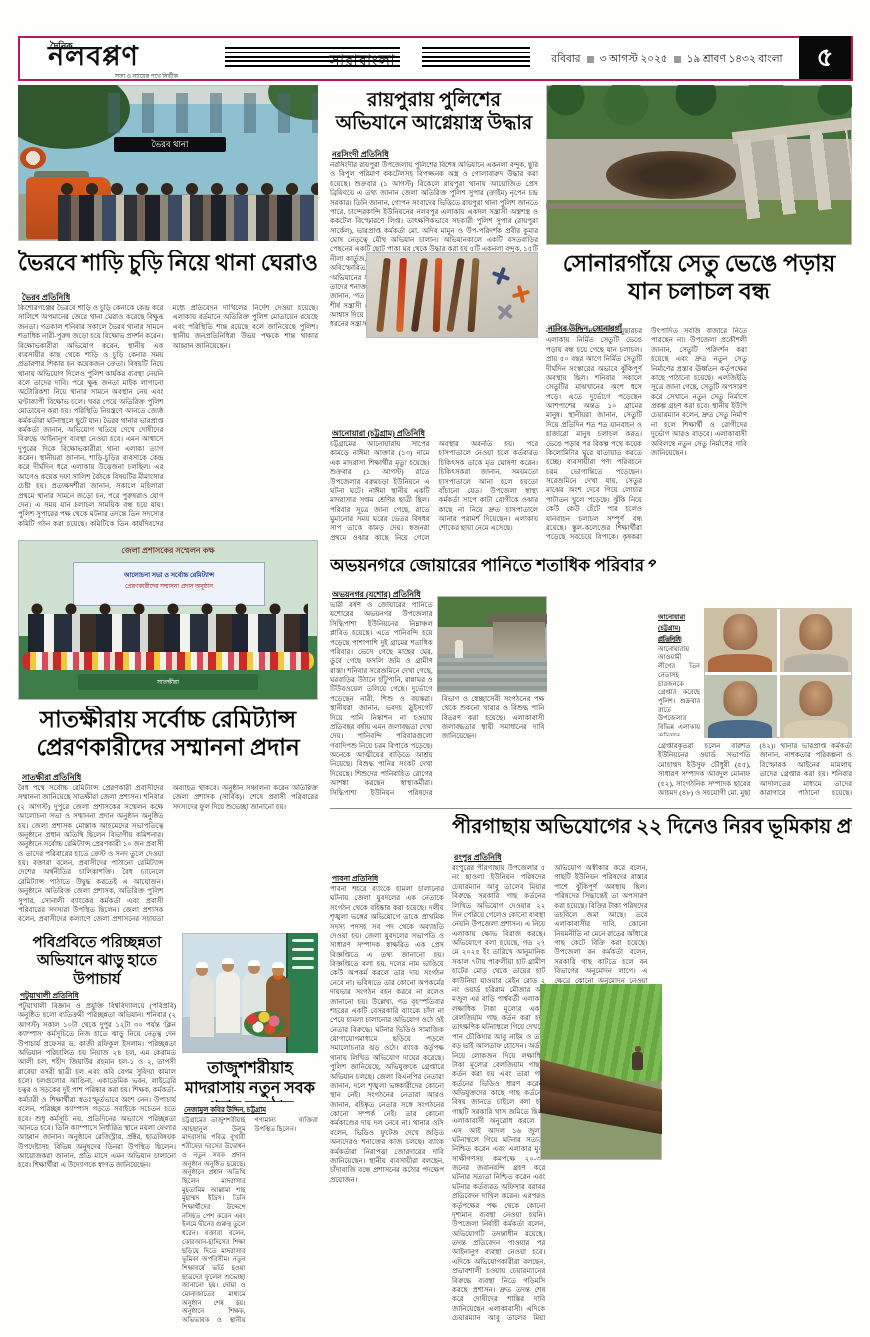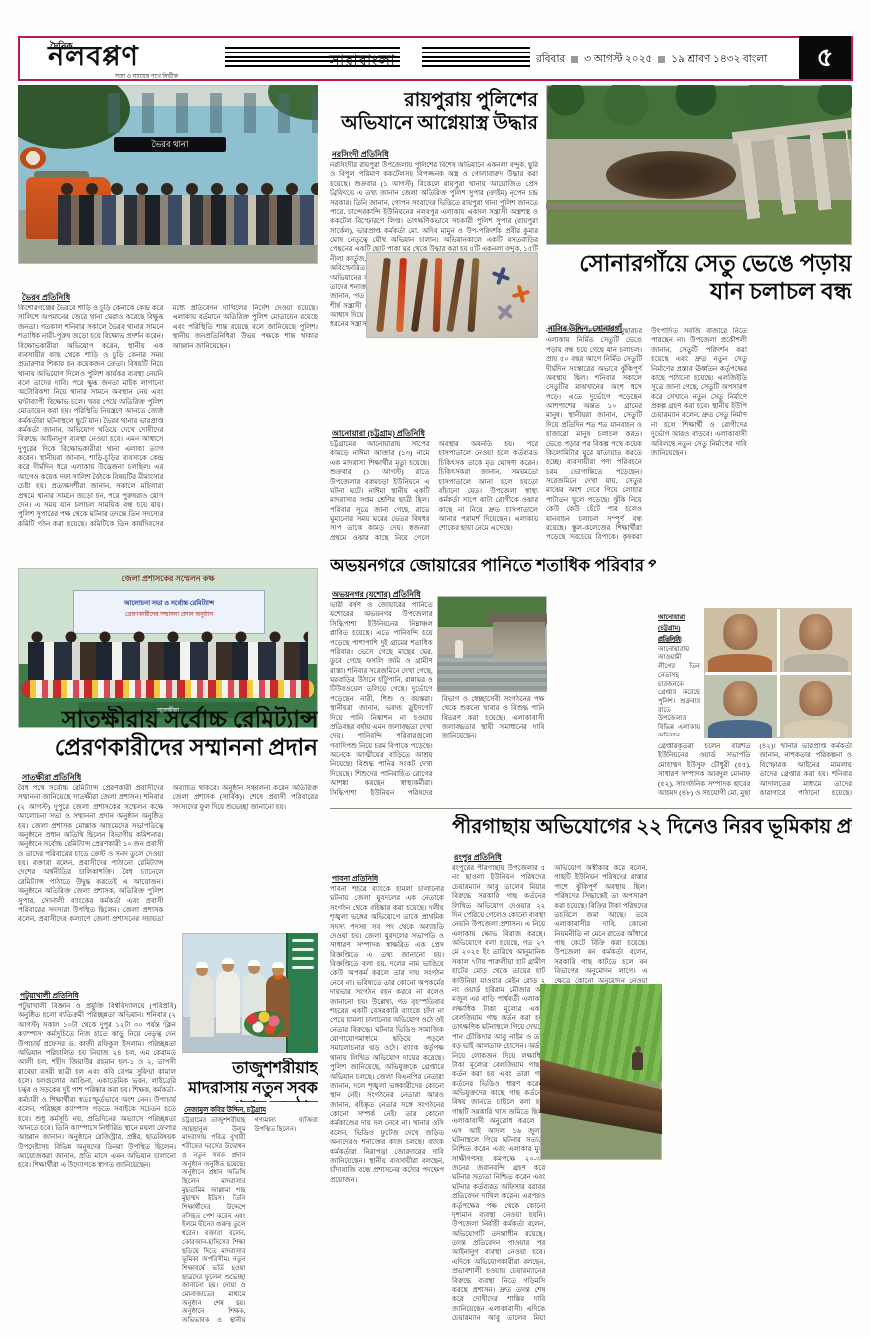--- a/index.html
+++ b/index.html
@@ -8,26 +8,26 @@
   .abs{position:absolute;}
   
   .masthead{left:18px;top:36px;width:831px;height:41px;border:2px solid #be185d;background:#fff;}
   .brand-top{left:30px;top:1px;font-size:9px;font-weight:bold;}
   .brand{left:28px;top:5px;font-size:27px;font-weight:900;letter-spacing:1px;line-height:1;}
   .tagline{left:95px;top:33px;font-size:6px;color:#333;}
   .rules{height:22px;background:repeating-linear-gradient(#000 0 1.5px,transparent 1.5px 4.5px);}
   .rules-left{left:205px;top:9px;width:175px;}
   .rules-right{left:402px;top:9px;width:108px;}
   .section-label{left:292px;top:10px;width:100px;text-align:center;font-size:16px;}
-  .dateline{left:516px;top:13px;width:262px;font-size:10.5px;white-space:nowrap;}
+  .dateline{left:516px;top:13px;width:262px;text-align:center;font-size:10.5px;white-space:nowrap;}
   .sq{display:inline-block;width:7px;height:7px;background:#9a9a9a;margin:0 6px;vertical-align:middle;}
   .pagenum-box{left:779px;top:-2px;width:52px;height:43px;background:#0a0a0a;color:#fff;
                text-align:center;font-size:26px;font-weight:900;line-height:43px;}
   
-  .headline{font-weight:800;text-align:right;line-height:1.22;overflow:hidden;color:#0b0b0b;}
+  .headline{font-weight:800;text-align:center;line-height:1.22;overflow:hidden;color:#0b0b0b;}
   .byline{font-size:8px;font-weight:bold;text-decoration:underline;white-space:nowrap;overflow:hidden;}
   .body-text{font-size:7px;line-height:1.34;text-align:justify;overflow:hidden;color:#1a1a1a;column-fill:auto;}
   .c2{column-count:2;column-gap:9px;}
   .c3{column-count:3;column-gap:9px;}
   .c4{column-count:4;column-gap:9px;}
   .rule{background:#8a8a86;}
   
   .photo{overflow:hidden;background:#cfcfc8;box-shadow:0 0 0 1px #bbb inset;}
   
   .ph-bhairab{background:linear-gradient(180deg,#cfd8d2 0 12%,#8fc0cf 12% 70%,#9aa08e 70% 100%);}
@@ -66,21 +66,21 @@
                  radial-gradient(circle at 90px 26px,#3c6a34 22px,transparent 23px),
                  radial-gradient(circle at 160px 18px,#2a522a 20px,transparent 21px),
                  radial-gradient(circle at 230px 26px,#41703a 24px,transparent 25px),
                  radial-gradient(circle at 300px 20px,#2e5a2e 18px,transparent 19px);}
   .br-hole{left:60px;top:66px;width:130px;height:48px;background:radial-gradient(ellipse,#3c2e20 30%,#5a4630 70%,#7a6a4c);border-radius:50%;}
   .br-rail-top{left:186px;top:40px;width:120px;height:12px;background:#cac5b6;transform:rotate(-7deg);}
   .br-rail{left:196px;top:48px;width:110px;height:80px;
            background:repeating-linear-gradient(90deg,#d2cdbe 0 13px,rgba(0,0,0,0) 13px 36px);transform:rotate(-7deg);}
   .br-deckline{left:0;top:118px;width:200px;height:6px;background:#8a8270;}
   
-  .ph-conf{background:linear-gradient(180deg,#cfe2d2 0 60%,#3e7d4a 60% 100%);margin-top:28px;}
+  .ph-conf{background:linear-gradient(180deg,#cfe2d2 0 60%,#3e7d4a 60% 100%);}
   .cf-wallsign{left:0;top:4px;width:100%;text-align:center;font-size:8px;font-weight:bold;color:#7a3a2a;}
   .cf-banner{left:55px;top:22px;width:190px;height:42px;background:#eef3fb;border:1px solid #9ab;}
   .cf-banner .l1{margin-top:7px;text-align:center;font-size:6.5px;color:#1a3a8a;font-weight:bold;}
   .cf-banner .l2{text-align:center;font-size:6px;color:#a02020;}
   .cf-heads{left:10px;top:62px;width:280px;height:14px;
             background:radial-gradient(circle at 9px 7px,#2e2118 5px,transparent 6px);
             background-size:34px 14px;background-repeat:repeat-x;}
   .cf-bodies{left:10px;top:74px;width:280px;height:40px;
              background:repeating-linear-gradient(90deg,#1e2430 0 16px,#f2f2ee 16px 26px,#28303e 26px 44px,#d8d8d2 44px 52px,#3a2e26 52px 68px);}
   .cf-flowers{left:4px;top:112px;width:292px;height:18px;border-radius:8px;
@@ -146,31 +146,32 @@
     <div class="abs tagline">সত্য ও ন্যায়ের পথে নির্ভীক</div>
     <div class="abs rules rules-left"></div>
     <div class="abs section-label">সারাবাংলা</div>
     <div class="abs rules rules-right"></div>
     <div class="abs dateline">
       <span>রবিবার</span><span class="sq"></span><span>৩ আগস্ট ২০২৫</span><span class="sq"></span><span>১৯ শ্রাবণ ১৪৩২ বাংলা</span>
     </div>
     <div class="abs pagenum-box">৫</div>
   </div>
 
-  <div class="abs photo ph-bhairab" style="left:18px;top:85px;width:300px;height:179px;">
+  <div class="abs photo ph-bhairab" style="left:18px;top:85px;width:300px;height:156px;">
     <div class="abs bh-tree"></div>
     <div class="abs bh-tree2"></div>
     <div class="abs bh-win"></div>
     <div class="abs bh-sign">ভৈরব থানা</div>
     <div class="abs bh-van-tarp"></div>
     <div class="abs bh-speaker"></div>
     <div class="abs bh-van"></div>
     <div class="abs bh-heads"></div>
     <div class="abs bh-bodies"></div>
   </div>
+  <div class="abs headline" style="left:18px;top:250px;width:300px;height:36px;font-size:22px;">ভৈরবে শাড়ি চুড়ি নিয়ে থানা ঘেরাও</div>
   <div class="abs byline" style="left:22px;top:291px;">ভৈরব প্রতিনিধি</div>
   <div class="abs body-text c2" style="left:18px;top:304px;width:300px;height:229px;">কিশোরগঞ্জের ভৈরবে শাড়ি ও চুড়ি কেনাকে কেন্দ্র করে সালিশে অপমানের জেরে থানা ঘেরাও করেছে বিক্ষুব্ধ জনতা। গতকাল শনিবার সকালে ভৈরব থানার সামনে শতাধিক নারী-পুরুষ জড়ো হয়ে বিক্ষোভ প্রদর্শন করেন। বিক্ষোভকারীরা অভিযোগ করেন, স্থানীয় এক ব্যবসায়ীর কাছ থেকে শাড়ি ও চুড়ি কেনার সময় প্রতারণার শিকার হন কয়েকজন ক্রেতা। বিষয়টি নিয়ে থানায় অভিযোগ দিলেও পুলিশ কার্যকর ব্যবস্থা নেয়নি বলে তাদের দাবি। পরে ক্ষুব্ধ জনতা মাইক লাগানো অটোরিকশা নিয়ে থানার সামনে অবস্থান নেয় এবং ঘণ্টাব্যাপী বিক্ষোভ চলে। খবর পেয়ে অতিরিক্ত পুলিশ মোতায়েন করা হয়। পরিস্থিতি নিয়ন্ত্রণে আনতে জ্যেষ্ঠ কর্মকর্তারা ঘটনাস্থলে ছুটে যান। ভৈরব থানার ভারপ্রাপ্ত কর্মকর্তা জানান, অভিযোগ খতিয়ে দেখে দোষীদের বিরুদ্ধে আইনানুগ ব্যবস্থা নেওয়া হবে। এমন আশ্বাসে দুপুরের দিকে বিক্ষোভকারীরা থানা এলাকা ত্যাগ করেন। স্থানীয়রা জানান, শাড়ি-চুড়ির ব্যবসাকে কেন্দ্র করে দীর্ঘদিন ধরে এলাকায় উত্তেজনা চলছিল। এর আগেও কয়েক দফা সালিশ বৈঠকে বিষয়টির মীমাংসার চেষ্টা হয়। প্রত্যক্ষদর্শীরা জানান, সকালে মহিলারা প্রথমে থানার সামনে জড়ো হন, পরে পুরুষরাও যোগ দেন। এ সময় যান চলাচল সাময়িক বন্ধ হয়ে যায়। পুলিশ সুপারের পক্ষ থেকে ঘটনার তদন্তে তিন সদস্যের কমিটি গঠন করা হয়েছে। কমিটিকে তিন কার্যদিবসের মধ্যে প্রতিবেদন দাখিলের নির্দেশ দেওয়া হয়েছে। এলাকায় বর্তমানে অতিরিক্ত পুলিশ মোতায়েন রয়েছে এবং পরিস্থিতি শান্ত রয়েছে বলে জানিয়েছে পুলিশ। স্থানীয় জনপ্রতিনিধিরা উভয় পক্ষকে শান্ত থাকার আহ্বান জানিয়েছেন।</div>
 
   <div class="abs headline" style="left:330px;top:88px;width:208px;height:56px;font-size:19px;">রায়পুরায় পুলিশের অভিযানে আগ্নেয়াস্ত্র উদ্ধার</div>
   <div class="abs byline" style="left:332px;top:148px;">নরসিংদী প্রতিনিধি</div>
   <div class="abs body-text" style="left:330px;top:161px;width:208px;height:205px;">নরসিংদীর রায়পুরা উপজেলায় পুলিশের বিশেষ অভিযানে একনলা বন্দুক, ছুরি ও বিপুল পরিমাণ ককটেলসহ বিপজ্জনক অস্ত্র ও গোলাবারুদ উদ্ধার করা হয়েছে। শুক্রবার (১ আগস্ট) বিকেলে রায়পুরা থানায় আয়োজিত প্রেস ব্রিফিংয়ে এ তথ্য জানান জেলা অতিরিক্ত পুলিশ সুপার (ক্রাইম) নৃপেন চন্দ্র সরকার। তিনি জানান, গোপন সংবাদের ভিত্তিতে রায়পুরা থানা পুলিশ জানতে পারে, চান্দেরকান্দি ইউনিয়নের নলবপুর এলাকায় একদল সন্ত্রাসী অস্ত্রশস্ত্র ও ককটেল বিস্ফোরণে লিপ্ত। তাৎক্ষণিকভাবে সহকারী পুলিশ সুপার (রায়পুরা সার্কেল), ভারপ্রাপ্ত কর্মকর্তা মো. অদিব মামুন ও উপ-পরিদর্শক প্রবীর কুমার ঘোষ নেতৃত্বে যৌথ অভিযান চালান। অভিযানকালে একটি বসতবাড়ির পেছনের একটি ছোট পাকা ঘর থেকে উদ্ধার করা হয় ৫টি একনলা বন্দুক, ১৫টি নীলা কার্তুজ, ৩ রাউন্ড পিস্তলের গুলি, ১টি পিস্তলের ম্যাগাজিন এবং ১৮টি অবিস্ফোরিত ককটেল। অতিরিক্ত পুলিশ সুপার নৃপেন চন্দ্র সরকার বলেন, 'অভিযানের সময় সন্ত্রাসীরা পুলিশের উপস্থিতি টের পেয়ে পালিয়ে যায়। তবে তাদের শনাক্ত করা হয়েছে এবং গ্রেপ্তারের চেষ্টা অব্যাহত আছে।' তিনি আরও জানান, 'গত সপ্তাহে রায়পুরায় পৃথক আরেকটি অভিযানে ৭টি আগ্নেয়াস্ত্রসহ শীর্ষ সন্ত্রাসী সোহেল ও দুই নারী মাদকসেবীকে গ্রেপ্তার করা হয়েছে।' তিনি আশ্বাস দিয়ে বলেন, 'জেলা জুড়ে আইনশৃঙ্খলা পরিস্থিতি স্বাভাবিক রাখতে এ ধরনের সন্ত্রাসবিরোধী অভিযান চলমান থাকবে।'</div>
   <div class="abs photo ph-weapons" style="left:366px;top:252px;width:172px;height:86px;">
     <div class="gun g1"></div>
     <div class="gun g2"></div>
     <div class="gun g3"></div>
@@ -238,20 +239,21 @@
   <div class="abs headline" style="left:452px;top:814px;width:400px;height:32px;font-size:20px;white-space:nowrap;">পীরগাছায় অভিযোগের ২২ দিনেও নিরব ভূমিকায় প্রশাসন</div>
   <div class="abs byline" style="left:454px;top:851px;">রংপুর প্রতিনিধি</div>
   <div class="abs body-text c4" style="left:452px;top:864px;width:400px;height:466px;">রংপুরের পীরগাছায় উপজেলার ৫ নং ছাওলা ইউনিয়ন পরিষদের চেয়ারম্যান আবু তালেব মিয়ার বিরুদ্ধে সরকারি গাছ কর্তনের লিখিত অভিযোগ দেওয়ার ২২ দিন পেরিয়ে গেলেও কোনো ব্যবস্থা নেয়নি উপজেলা প্রশাসন। এ নিয়ে এলাকায় ক্ষোভ বিরাজ করছে। অভিযোগে বলা হয়েছে, গত ২৭ মে ২০২৫ ইং তারিখে আনুমানিক সকাল ৭টায় পারুলীয়া হাট গ্রামীণ হাটের মোড় থেকে তায়ের হাট কাউনিয়া যাওয়ার মেইন রোড ২ নং ওয়ার্ড হরিরাম মৌজার আ: মজুল এর বাড়ি পার্শ্ববর্তী এলাকার লক্ষাধিক টাকা মূল্যের একটি বেলজিয়াম গাছ কর্তন করা হয়। তাৎক্ষণিক ঘটনাস্থলে গিয়ে দেখতে পান চৌকিদার আবু নাইম ও তার বড় ভাই আলতাফ হোসেন। অর্ডার নিয়ে লোকজন দিয়ে লক্ষাধিক টাকা মূল্যের বেলজিয়াম গাছটি কর্তন করা হয় এবং তারা গাছ কর্তনের ভিডিও ধারণ করেন। অভিযুক্তদের কাছে গাছ কর্তনের বিষয় জানতে চাইলে বলা হয়, গাছটি সরকারি খাস জমিতে ছিল। এলাকাবাসী অনুরোধ করলে এ এস আই আদল ১৬ জুলাই ঘটনাস্থলে গিয়ে ঘটনার সত্যতা নিশ্চিত করেন এবং এলাকার মুক্ত সাক্ষীগণসহ কমপক্ষে ২০-৩০ জনের জবানবন্দি গ্রহণ করে ঘটনার সত্যতা নিশ্চিত করেন এবং ঘটনার কর্তব্যরত অফিসার বরাবর প্রতিবেদন দাখিল করেন। এরপরও কর্তৃপক্ষের পক্ষ থেকে কোনো দৃশ্যমান ব্যবস্থা নেওয়া হয়নি। উপজেলা নির্বাহী কর্মকর্তা বলেন, অভিযোগটি তদন্তাধীন রয়েছে। তদন্ত প্রতিবেদন পাওয়ার পর আইনানুগ ব্যবস্থা নেওয়া হবে। এদিকে অভিযোগকারীরা বলছেন, প্রভাবশালী হওয়ায় চেয়ারম্যানের বিরুদ্ধে ব্যবস্থা নিতে গড়িমসি করছে প্রশাসন। দ্রুত তদন্ত শেষ করে দোষীদের শাস্তির দাবি জানিয়েছেন এলাকাবাসী। এদিকে চেয়ারম্যান আবু তালেব মিয়া অভিযোগ অস্বীকার করে বলেন, গাছটি ইউনিয়ন পরিষদের রাস্তার পাশে ঝুঁকিপূর্ণ অবস্থায় ছিল। পরিষদের সিদ্ধান্তেই তা অপসারণ করা হয়েছে। বিক্রির টাকা পরিষদের তহবিলে জমা আছে। তবে এলাকাবাসীর দাবি, কোনো নিয়মনীতি না মেনে রাতের আঁধারে গাছ কেটে বিক্রি করা হয়েছে। উপজেলা বন কর্মকর্তা বলেন, সরকারি গাছ কাটতে হলে বন বিভাগের অনুমোদন লাগে। এ ক্ষেত্রে কোনো অনুমোদন নেওয়া হয়নি। জেলা প্রশাসক বলেন, লিখিত অভিযোগ পেলে তদন্ত করে ব্যবস্থা নেওয়া হবে। এলাকাবাসী জানান, ২২ দিন পার হলেও প্রশাসনের নীরবতায় অভিযুক্তরা আরও বেপরোয়া হয়ে উঠেছে। তারা দ্রুত বিচার দাবি করেন। স্থানীয় সচেতন মহল বলছে, সরকারি সম্পদ রক্ষায় প্রশাসনের কঠোর ভূমিকা জরুরি। তা না হলে ভবিষ্যতে এমন ঘটনার পুনরাবৃত্তি ঘটবে। গ্রামবাসী ঘটনার সুষ্ঠু তদন্তের দাবিতে মানববন্ধনের প্রস্তুতি নিচ্ছেন বলেও জানা গেছে।</div>
   <div class="abs photo ph-tree" style="left:540px;top:984px;width:122px;height:176px;">
     <div class="abs tr-field"></div>
     <div class="abs tr-person"></div>
     <div class="abs tr-log"></div>
     <div class="abs tr-log2"></div>
   </div>
 
+  <div class="abs headline" style="left:18px;top:933px;width:158px;height:56px;font-size:15px;">পবিপ্রবিতে পরিচ্ছন্নতা অভিযানে ঝাড়ু হাতে উপাচার্য</div>
   <div class="abs byline" style="left:20px;top:990px;font-size:7.5px;">পটুয়াখালী প্রতিনিধি</div>
   <div class="abs body-text" style="left:18px;top:1002px;width:158px;height:328px;">পটুয়াখালী বিজ্ঞান ও প্রযুক্তি বিশ্ববিদ্যালয়ে (পবিপ্রবি) অনুষ্ঠিত হলো ব্যতিক্রমী পরিচ্ছন্নতা অভিযান। শনিবার (২ আগস্ট) সকাল ১০টা থেকে দুপুর ১২টা ৩০ পর্যন্ত 'ক্লিন ক্যাম্পাস' কর্মসূচিতে নিজ হাতে ঝাড়ু নিয়ে নেতৃত্ব দেন উপাচার্য প্রফেসর ড. কাজী রফিকুল ইসলাম। পরিচ্ছন্নতা অভিযান পরিচালিত হয় নিয়াজ ২৪ হল, এম কেরামত আলী হল, শহীদ জিয়াউর রহমান হল-১ ও ২, তাপসী রাবেয়া বসরী ছাত্রী হল এবং কবি বেগম সুফিয়া কামাল হলে। হলগুলোর আঙিনা, একাডেমিক ভবন, লাইব্রেরি চত্বর ও সড়কের দুই পাশ পরিষ্কার করা হয়। শিক্ষক, কর্মকর্তা-কর্মচারী ও শিক্ষার্থীরা স্বতঃস্ফূর্তভাবে অংশ নেন। উপাচার্য বলেন, পরিচ্ছন্ন ক্যাম্পাস গড়তে সবাইকে সচেতন হতে হবে। শুধু কর্মসূচি নয়, প্রতিদিনের অভ্যাসে পরিচ্ছন্নতা আনতে হবে। তিনি ক্যাম্পাসে নির্ধারিত স্থানে ময়লা ফেলার আহ্বান জানান। অনুষ্ঠানে রেজিস্ট্রার, প্রক্টর, ছাত্রবিষয়ক উপদেষ্টাসহ বিভিন্ন অনুষদের ডিনরা উপস্থিত ছিলেন। আয়োজকরা জানান, প্রতি মাসে এমন অভিযান চালানো হবে। শিক্ষার্থীরা এ উদ্যোগকে স্বাগত জানিয়েছেন।</div>
 
   <div class="abs photo ph-madrasa" style="left:182px;top:933px;width:136px;height:120px;">
     <div class="abs md-banner">
         <i></i>
         <i></i>
         <i></i>
         <i></i>
       </div>

